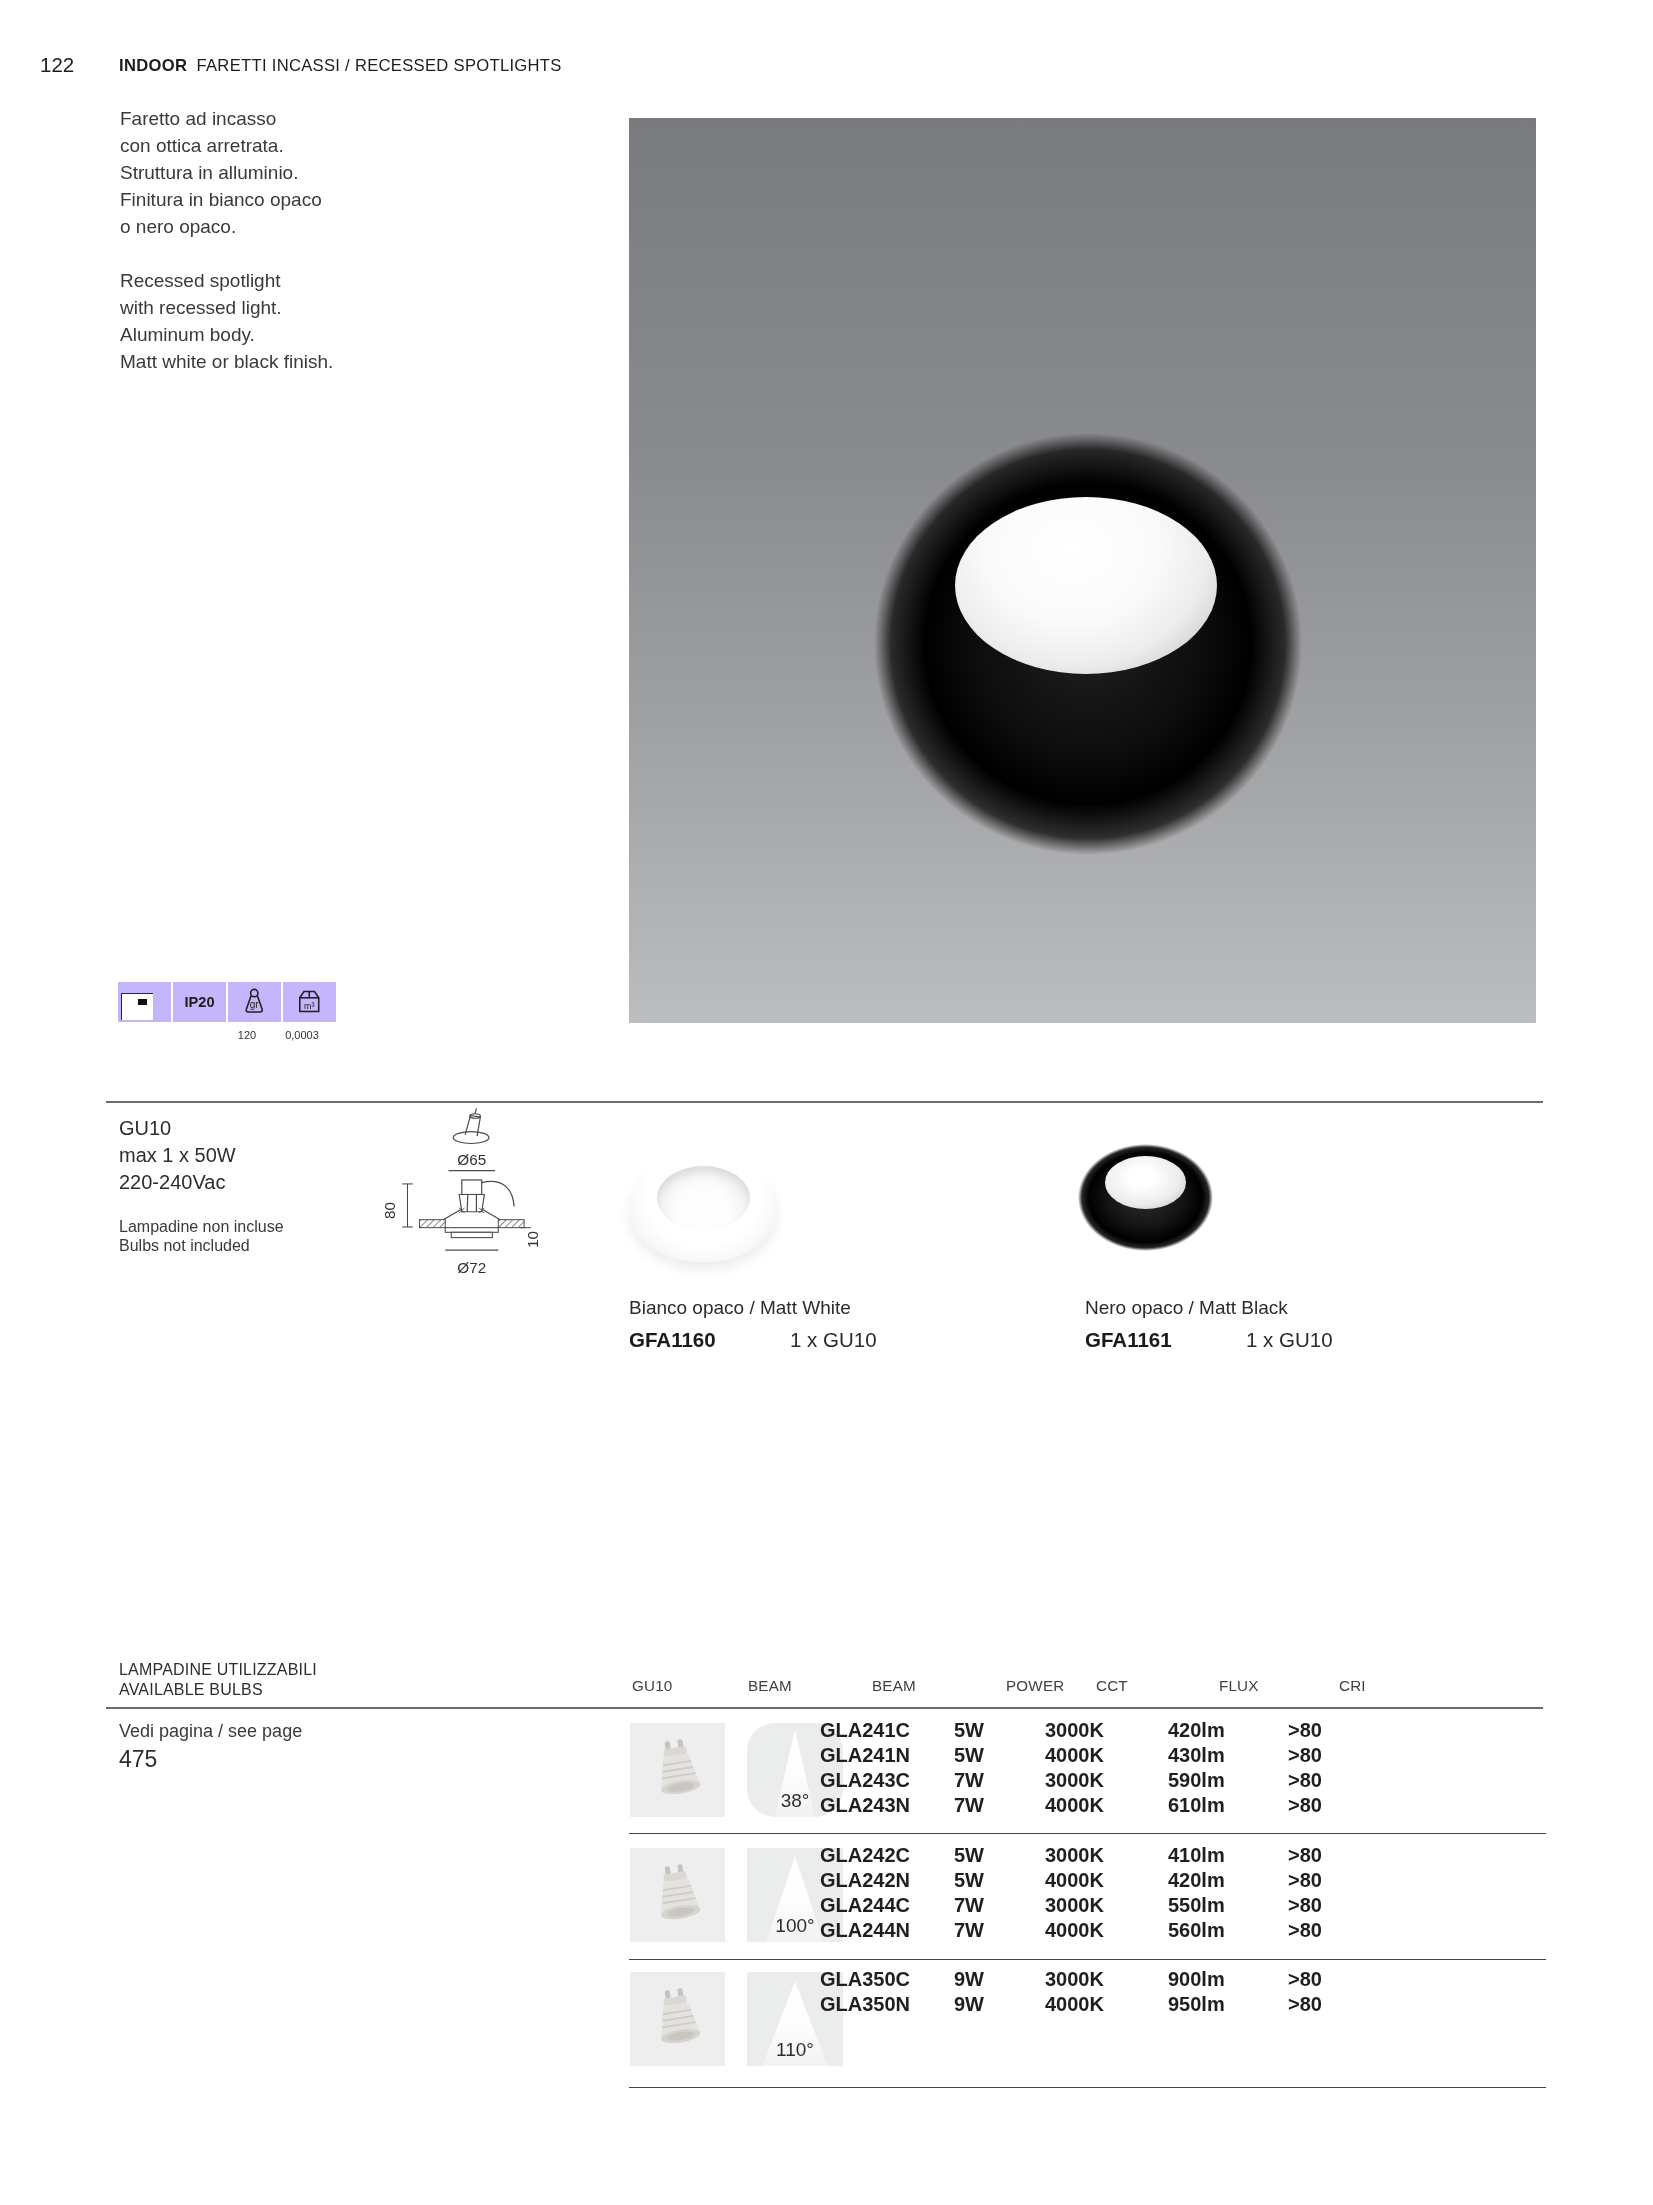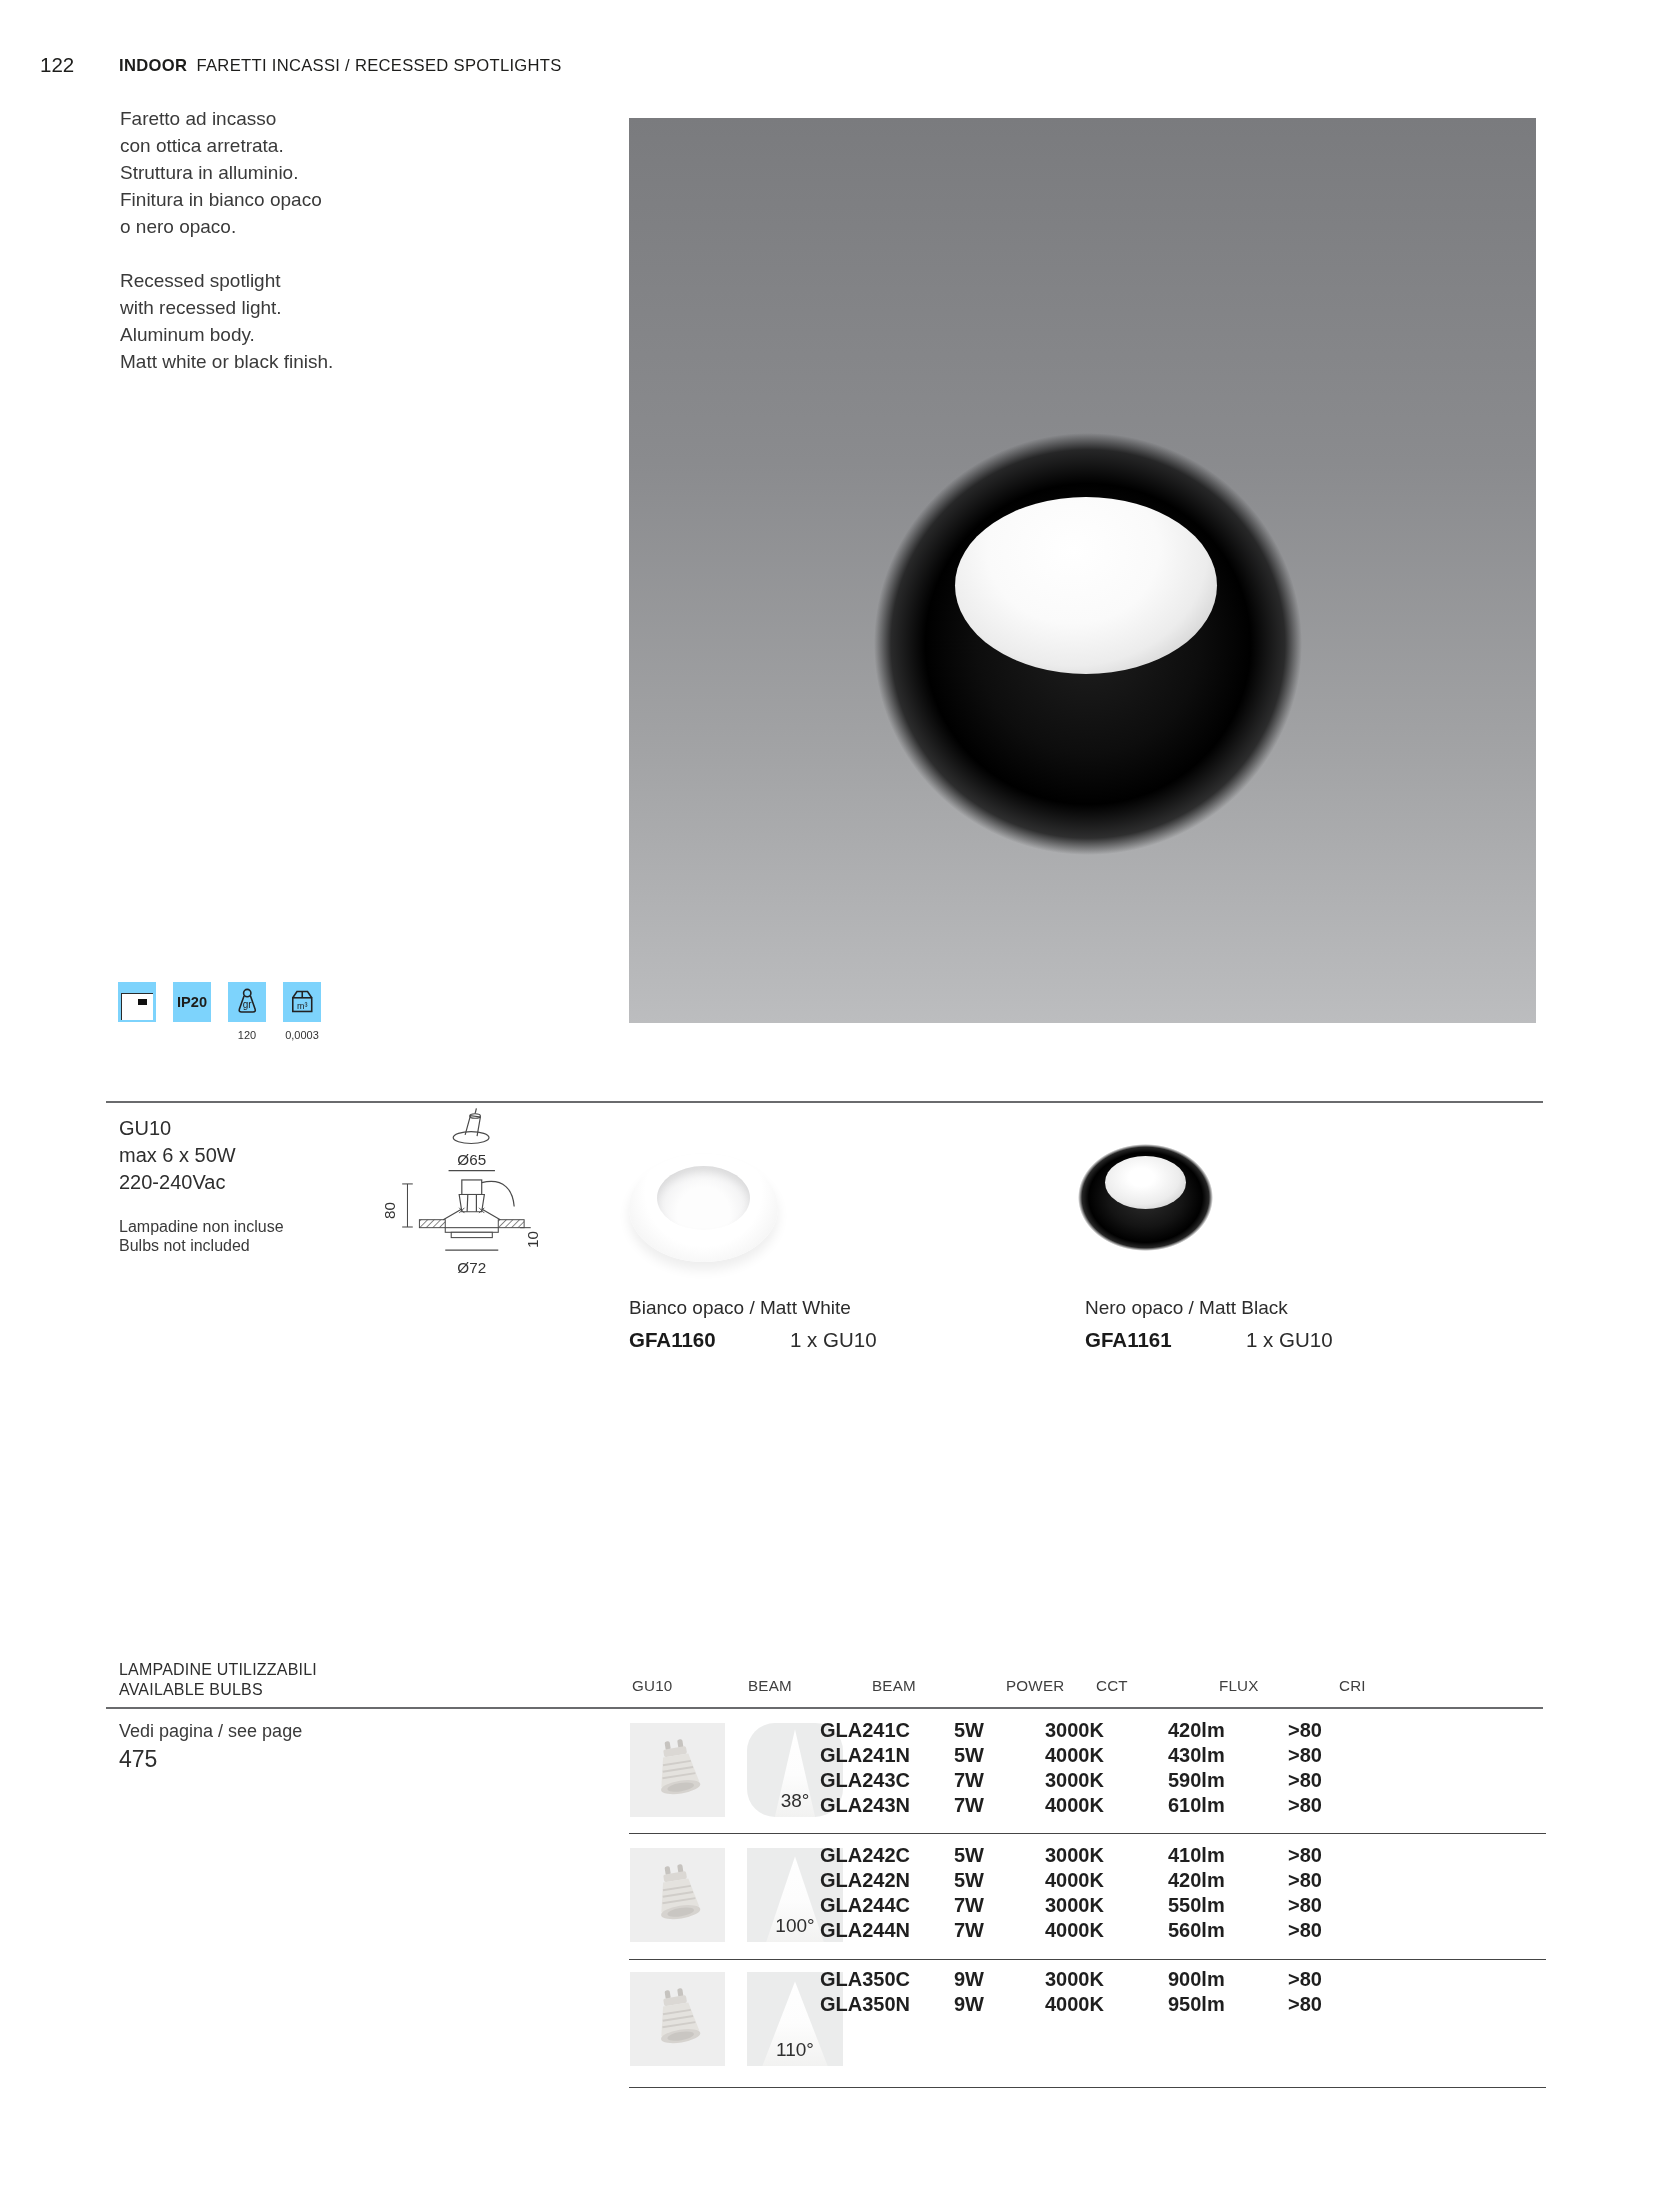--- a/index.html
+++ b/index.html
@@ -14,21 +14,21 @@
   .desc{left:120px;top:105px;font-size:19px;line-height:27px;color:#3a3a3a;}
   .desc .gap{height:27px;}
   
   .hero{left:629px;top:118px;width:907px;height:905px;
         background:linear-gradient(180deg,#7a7b7e 0%,#8a8b8e 38%,#a2a3a5 70%,#bcbdbf 100%);}
   .spot-black{position:absolute;left:245px;top:315px;width:428px;height:422px;border-radius:50%;
         background:radial-gradient(closest-side,#1f1f1f 0%,#0d0d0d 52%,#000 76%,rgba(5,5,5,0.75) 92%,rgba(40,40,40,0) 100%);}
   .spot-dome{position:absolute;left:81px;top:64px;width:262px;height:177px;border-radius:50%;
         background:radial-gradient(ellipse at 45% 30%,#ffffff 0%,#fafafa 42%,#ececec 66%,#c4c4c4 90%,#a2a2a2 100%);}
   
-  .badge{width:38px;height:40px;background:#7dd3fc;}
+  .badge{width:53px;height:40px;background:#c4b5fd;}
   .badge.txt{display:flex;align-items:center;justify-content:center;font-weight:700;font-size:14.6px;color:#1d1d1b;}
   .badge-val{font-size:11px;color:#333;width:38px;text-align:center;}
   .mount-white{position:absolute;left:3.3px;top:10.6px;width:31px;height:26.5px;background:#fff;
                border-top:1.3px solid #2a2a2a;border-left:1.3px solid #2a2a2a;}
   .mount-notch{position:absolute;left:16px;top:5.3px;width:8.6px;height:6px;background:#101010;}
   
   .rule{height:2px;background:#6a6b6d;}
   .trule{height:1.3px;background:#454545;}
   
   .specs{left:119px;top:1115px;font-size:20px;line-height:27px;color:#2e2e2e;}
@@ -123,21 +123,21 @@
       <text x="29" y="43" text-anchor="middle" font-size="17" fill="#222" font-family="Liberation Sans, sans-serif">m³</text>
     </svg>
   </div>
   <div class="abs badge-val" style="left:228px;top:1029px;">120</div>
   <div class="abs badge-val" style="left:283px;top:1029px;">0,0003</div>
 
   <div class="abs rule" style="left:106px;top:1101px;width:1437px;"></div>
 
   <div class="abs specs">
     <div>GU10</div>
-    <div>max 6 x 50W</div>
+    <div>max 1 x 50W</div>
     <div>220-240Vac</div>
   </div>
   <div class="abs notes">
     <div>Lampadine non incluse</div>
     <div>Bulbs not included</div>
   </div>
 
   <svg class="abs drawing" style="left:377px;top:1099px;" width="222" height="199" viewBox="0 0 335 300">
     <defs>
       <pattern id="hatch" width="7" height="7" patternUnits="userSpaceOnUse" patternTransform="rotate(45)">

